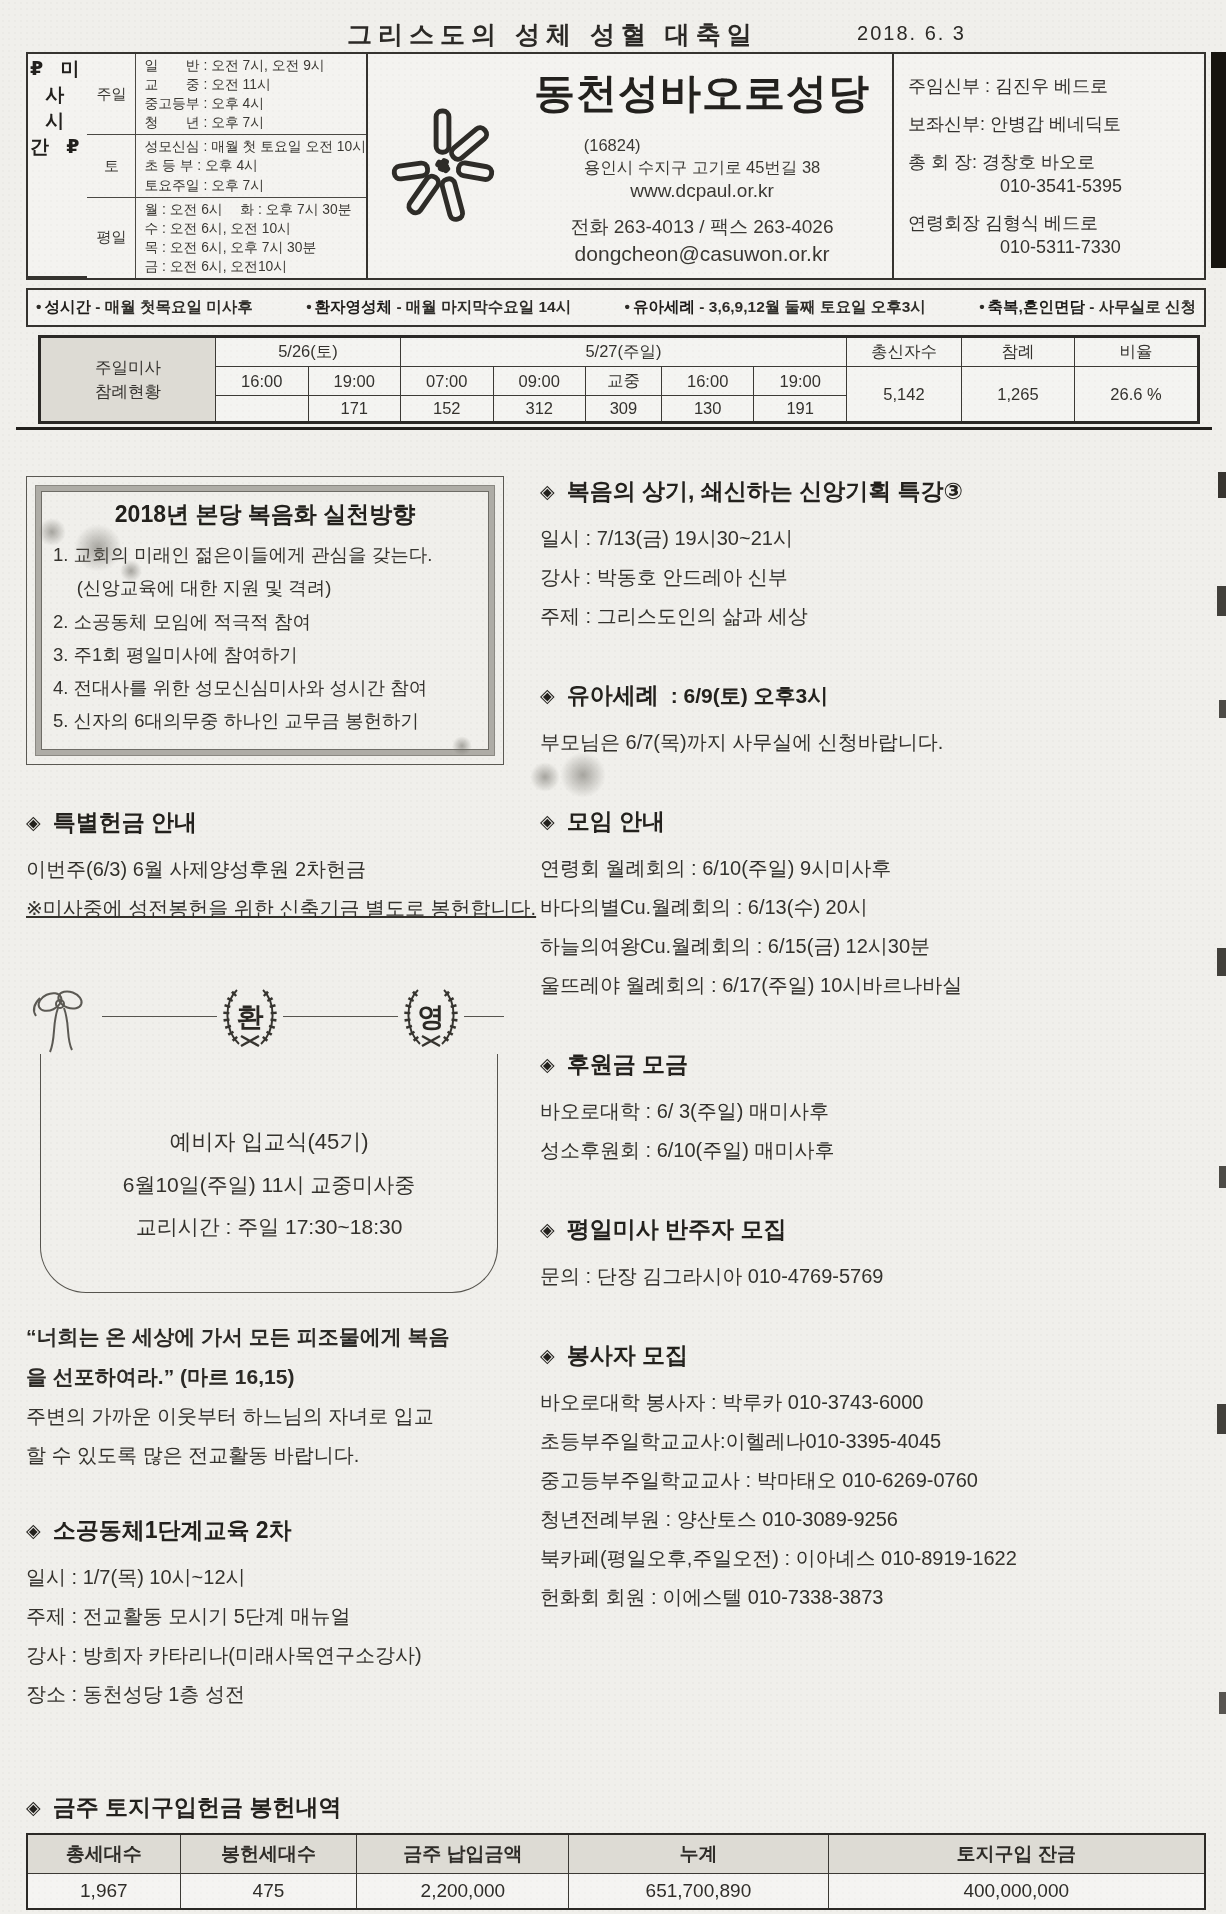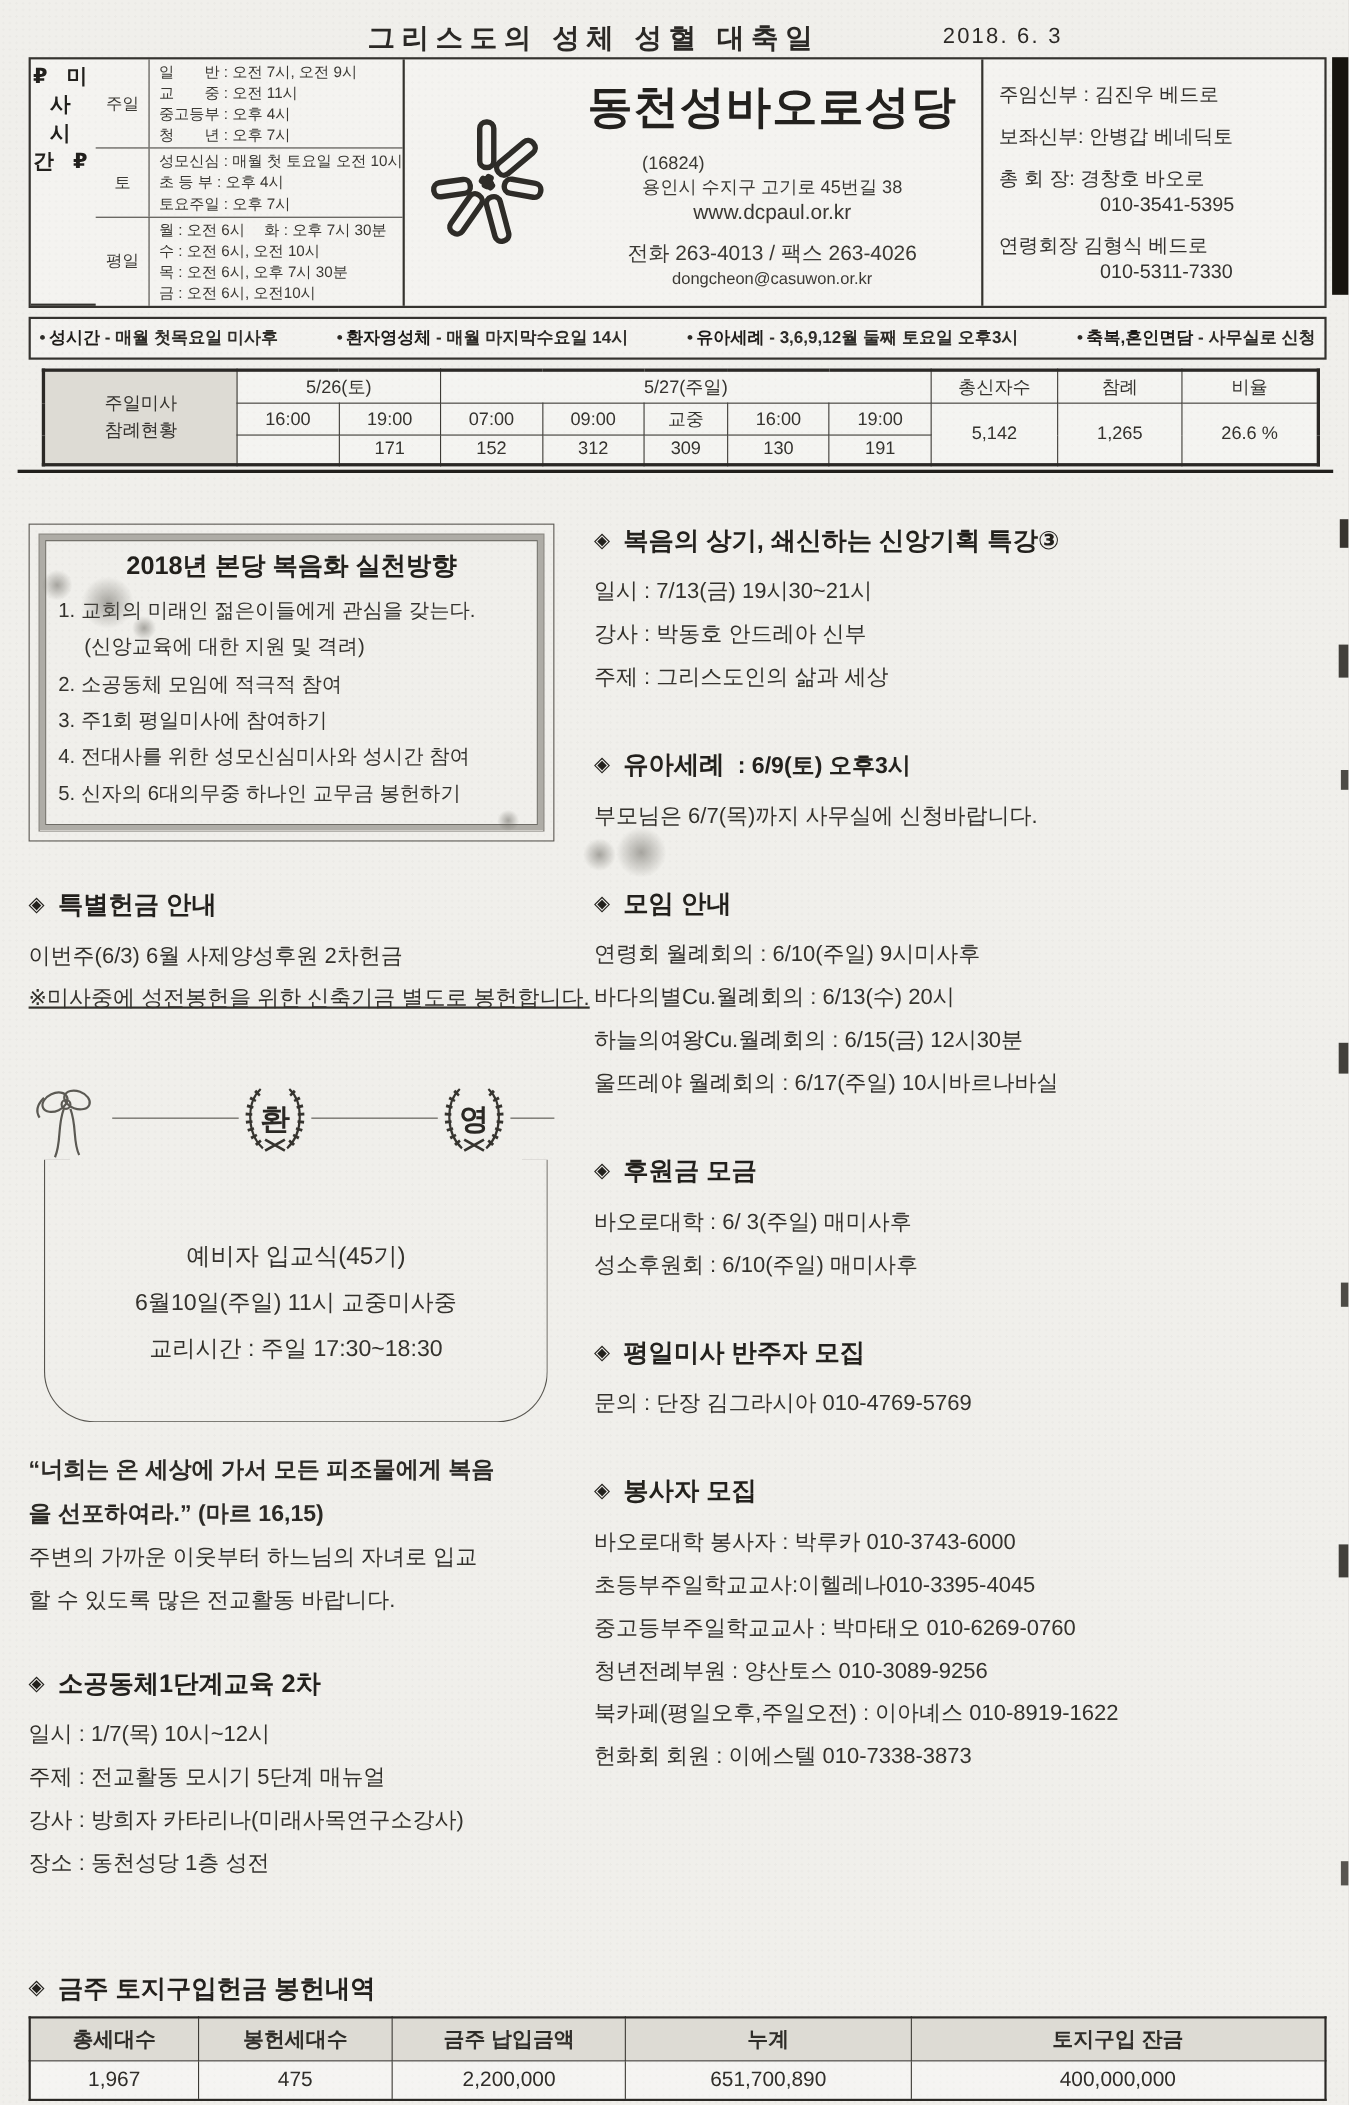--- a/index.html
+++ b/index.html
@@ -7,40 +7,40 @@
   .page{
     position:relative;width:1226px;height:1914px;margin:0 auto;
     background:#f0efeb;
     background-image:radial-gradient(rgba(90,88,80,.035) 1px, transparent 1px);
     background-size:6px 6px;
     font-family:"Liberation Sans","DejaVu Sans",sans-serif;
     color:#35332f;box-sizing:border-box;padding:16px 20px 0 26px;overflow:hidden;
   }
   
   .hdr-row{position:relative;height:36px;}
-  .hdr-title{position:absolute;left:308px;top:2px;font-size:25px;font-weight:bold;letter-spacing:6px;color:#2b2926;}
+  .hdr-title{position:absolute;left:321px;top:2px;font-size:25px;font-weight:bold;letter-spacing:6px;color:#2b2926;}
   .hdr-date{position:absolute;right:240px;top:6px;font-size:20px;letter-spacing:2px;color:#2b2926;}
   
   .mh{display:flex;border:2.5px solid #35332f;height:224px;background:rgba(255,255,255,.25);}
   .mh-left{width:338px;border-right:2px solid #35332f;display:flex;}
   .mt-title{border-bottom:2px solid #35332f;text-align:center;font-weight:bold;font-size:19px;letter-spacing:6px;padding:2px 0;color:#22201d;}
   .mt-rows{flex:1;display:flex;flex-direction:column;}
   .mt-row{display:flex;flex:1;border-bottom:1.5px solid #4a4843;}
   .mt-row:last-child{border-bottom:none;}
   .mt-day{width:48px;border-right:1.5px solid #4a4843;display:flex;align-items:center;justify-content:center;font-size:15px;color:#3a3833;}
   .mt-lines{flex:1;padding:2px 0 2px 8px;display:flex;flex-direction:column;justify-content:center;}
   .mt-lines div{font-size:13.8px;line-height:1.38;white-space:nowrap;color:#3a3833;}
   .mh-center{flex:1;display:flex;align-items:center;gap:10px;padding-left:16px;}
   .logo{flex:0 0 118px;}
   .mh-text{flex:1;text-align:center;}
   .church-name{font-size:41px;font-weight:900;letter-spacing:1px;color:#23211e;margin-bottom:14px;}
   .addr-block{display:inline-block;text-align:left;font-size:16.5px;line-height:1.3;color:#3a3833;}
   .website{font-size:19px;margin-top:2px;color:#3a3833;}
   .phone-line{font-size:19px;margin-top:12px;color:#3a3833;}
-  .email-line{font-size:15px;margin-top:2px;color:#3a3833;text-align:center;}
+  .email-line{font-size:21px;margin-top:2px;color:#3a3833;text-align:center;}
   .mh-right{width:292px;border-left:2px solid #35332f;display:flex;flex-direction:column;justify-content:space-evenly;padding:6px 4px 6px 14px;}
   .contact .c-line{font-size:18px;color:#34322e;white-space:nowrap;}
   .contact .c-phone{font-size:18px;padding-left:92px;margin-top:2px;color:#34322e;}
   
   .strip{border:2px solid #35332f;margin-top:8px;padding:7px 8px;display:flex;justify-content:space-between;align-items:flex-end;background:rgba(255,255,255,.2);}
   .strip .part{font-size:15.5px;font-weight:600;white-space:nowrap;color:#2e2c28;}
   .strip .part b{font-weight:900;color:#1d1b18;}
   .strip .blt{font-weight:900;margin-right:3px;}
   
   .att-wrap{margin:8px 6px 0 12px;}

